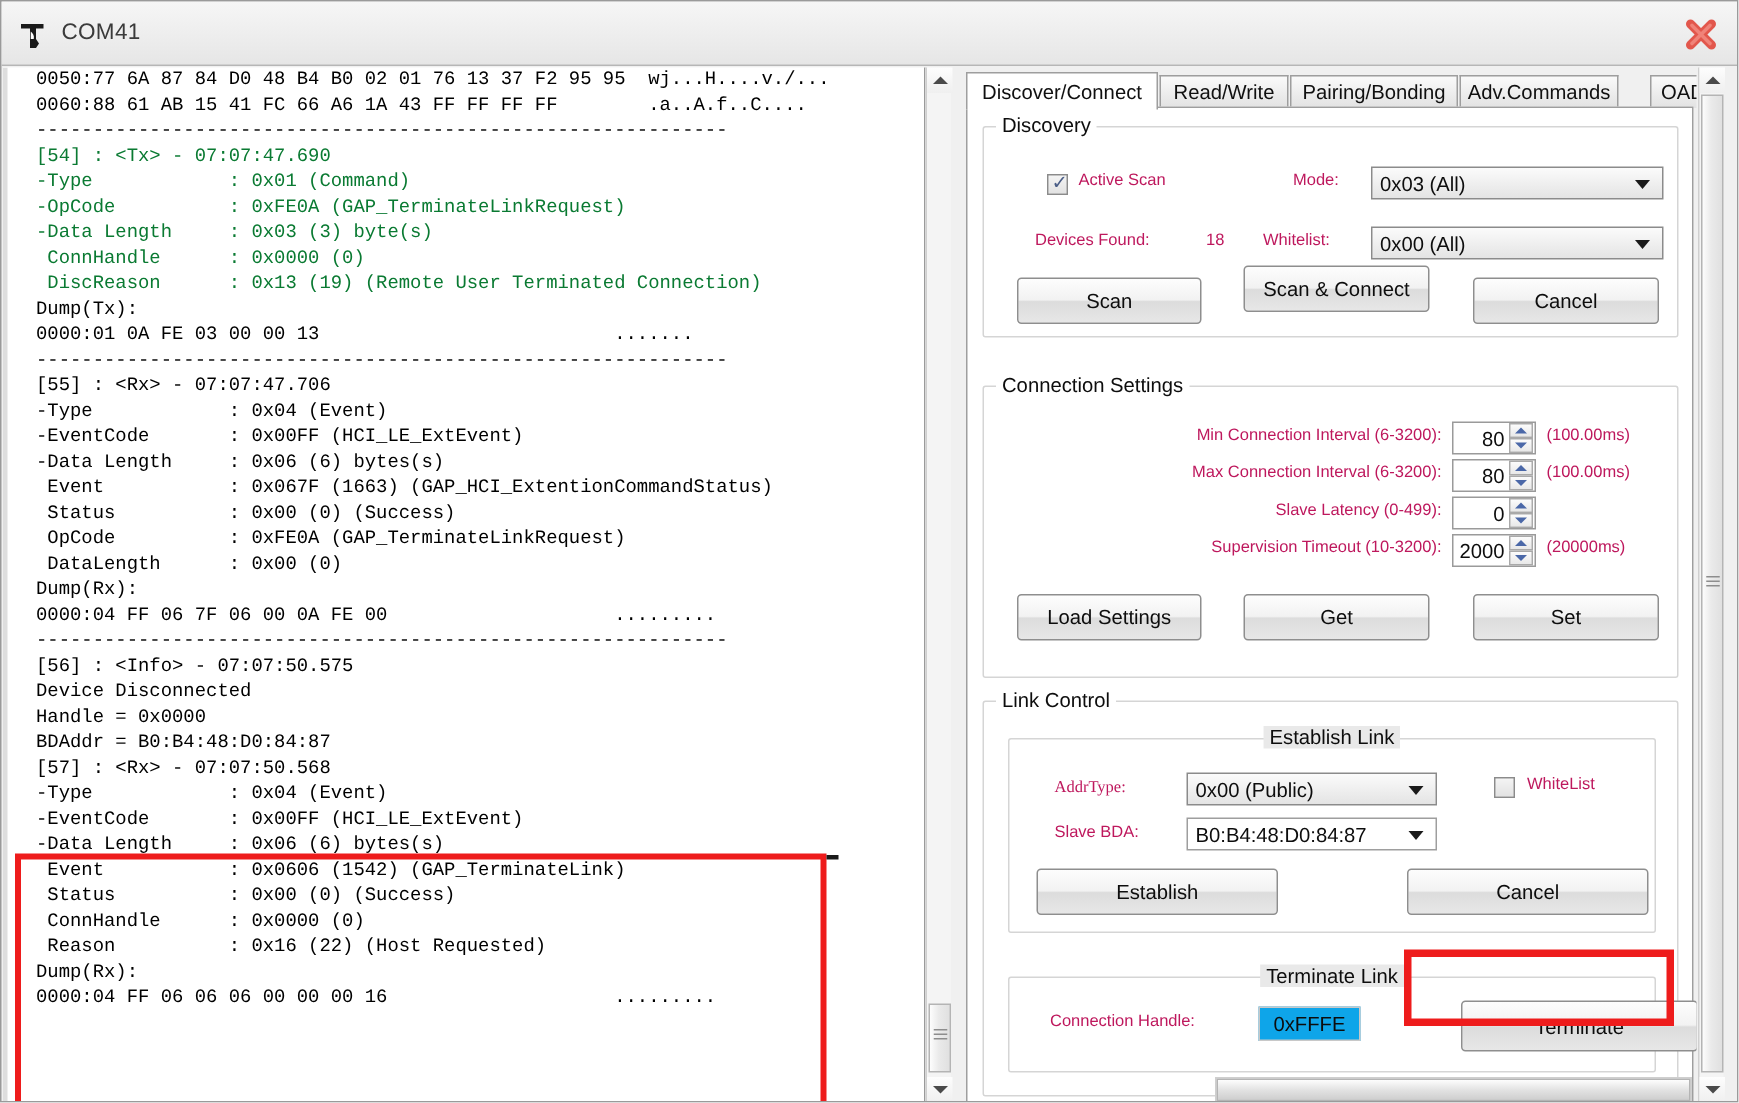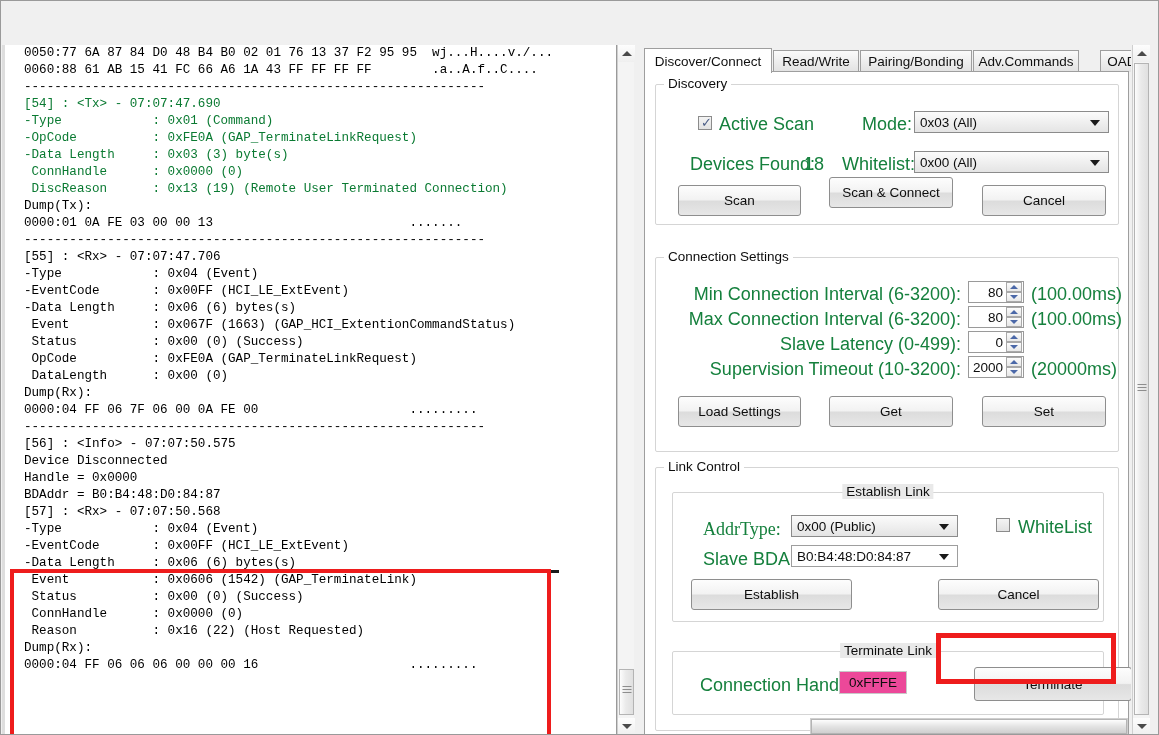--- a/index.html
+++ b/index.html
@@ -144,21 +144,21 @@
     position: absolute; top: -9px; left: 8px;
     background: #ffffff;
     padding: 0 4px;
     font-size: 13.5px; color: #0d0d0d;
   }
   .gbox.inner > .legend {
     background: #e9e9e9;
     left: 50%; transform: translateX(-50%);
   }
 
-  .lbl { position: absolute; font-size: 18px; color: #15803d; white-space: nowrap; }
+  .lbl { position: absolute; font-size: 11px; color: #be185d; white-space: nowrap; }
   .lbl.r { text-align: right; }
 
   .btn {
     position: absolute; height: 31px;
     background: linear-gradient(to bottom,#fdfdfd 0%,#f2f2f2 48%,#dcdcdc 52%,#e7e7e7 100%);
     border: 1px solid #8e8e8e;
     border-radius: 3px;
     font-size: 13.5px; color: #0d0d0d;
     display: flex; align-items: center; justify-content: center;
     cursor: pointer;
@@ -212,21 +212,21 @@
     cursor: pointer;
   }
   .chk .mark {
     position: absolute; left: 2px; top: -1px;
     font-size: 13px; color: #4a5d86; line-height: 14px;
     font-family: "DejaVu Sans", sans-serif;
   }
 
   .txtfield {
     position: absolute; height: 23px;
-    background: #ec4899; border: 1px solid #c8c8c8;
+    background: #0ea5e9; border: 1px solid #c8c8c8;
     font-size: 13.5px; color: #0d0d0d;
     display: flex; align-items: center; justify-content: center;
   }
 
   #terminate-highlight {
     position: absolute; left: 935px; top: 632px; width: 180px; height: 51px;
     border: 5px solid #ee1c1c;
     pointer-events: none; z-index: 6;
   }
 
@@ -239,20 +239,41 @@
     position: absolute; left: 0; top: 0; width: 316px; height: 15px;
     background: linear-gradient(to bottom,#fdfdfd,#e3e3e3 50%,#cfcfcf);
     border: 1px solid #b4b4b4;
   }
 </style>
 </head>
 <body>
 
 <div id="app">
 
+  <div id="titlebar">
+    <div id="ti-logo">
+      <svg width="22" height="22" viewBox="0 0 22 22">
+        <path d="M3 3 L18 3 L18 6 L13 6 L13 13 L15 16 L13 19 L9 19 L9 6 L3 6 Z" fill="#1a1a1a"></path>
+        <path d="M9.5 8 C11 9 12 11 11.5 13 L9.5 13 Z" fill="#ffffff"></path>
+      </svg>
+    </div>
+    <div id="win-title">COM41</div>
+    <div id="close-btn">
+      <svg width="24" height="24" viewBox="0 0 24 24">
+        <g stroke="#e2574c" stroke-width="6" stroke-linecap="round">
+          <line x1="5" y1="5" x2="19" y2="19"></line>
+          <line x1="19" y1="5" x2="5" y2="19"></line>
+        </g>
+        <g stroke="#f08379" stroke-width="2.4" stroke-linecap="round">
+          <line x1="6" y1="6" x2="18" y2="18"></line>
+          <line x1="18" y1="6" x2="6" y2="18"></line>
+        </g>
+      </svg>
+    </div>
+  </div>
 
   <div id="log-pane">
     <div id="log-inner">
         <div class="logline c-black">0050:77 6A 87 84 D0 48 B4 B0 02 01 76 13 37 F2 95 95  wj...H....v./...</div>
         <div class="logline c-black">0060:88 61 AB 15 41 FC 66 A6 1A 43 FF FF FF FF        .a..A.f..C....</div>
         <div class="logline c-black">-------------------------------------------------------------</div>
         <div class="logline c-black"></div>
         <div class="logline c-green">[54] : &lt;Tx&gt; - 07:07:47.690</div>
         <div class="logline c-green">-Type            : 0x01 (Command)</div>
         <div class="logline c-green">-OpCode          : 0xFE0A (GAP_TerminateLinkRequest)</div>

